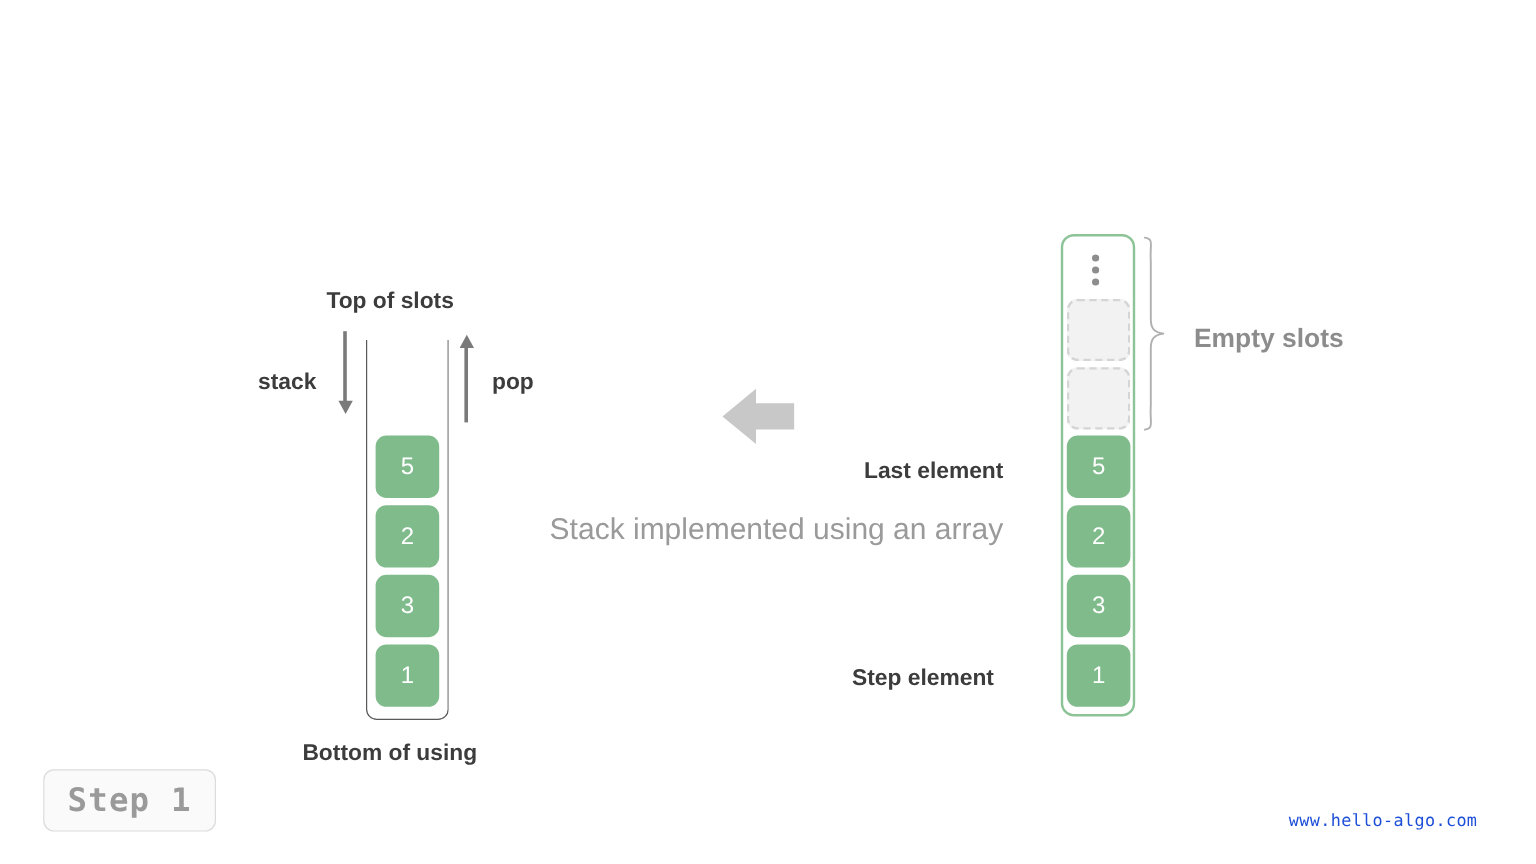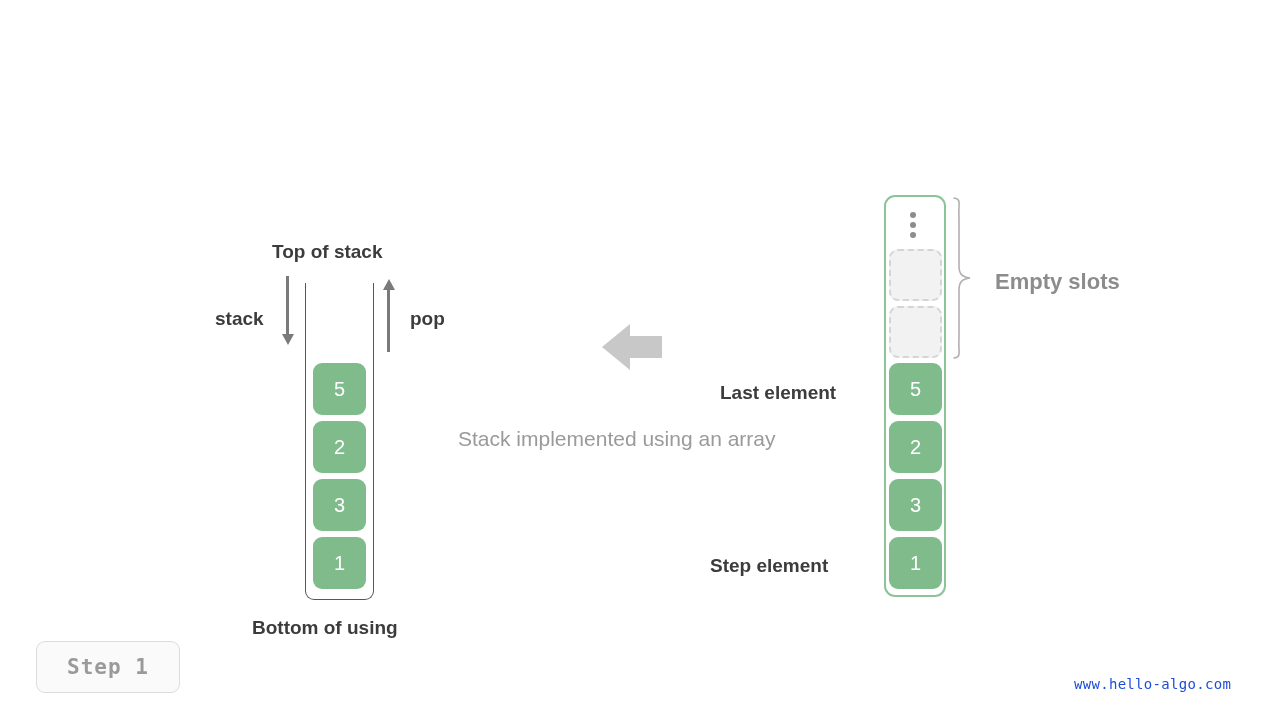--- a/index.html
+++ b/index.html
@@ -33,21 +33,21 @@
     position: absolute;
     color: #8c8c8c;
     font-weight: bold;
     font-size: 22px;
     white-space: nowrap;
   }
   .caption {
     position: absolute;
     color: #9a9a9a;
     font-weight: normal;
-    font-size: 21px;
+    font-size: 25px;
     white-space: nowrap;
   }
 
   
   #stack-container {
     position: absolute;
     left: 305px;
     top: 283px;
     width: 69px;
     height: 317px;
@@ -161,21 +161,21 @@
     height: 52px;
     border: 1.2px solid #dcdcdc;
     border-radius: 9px;
     background: #fafafa;
     display: flex;
     align-items: center;
     justify-content: center;
     color: #9a9a9a;
     font-family: "DejaVu Sans Mono", monospace;
     font-weight: bold;
-    font-size: 21px;
+    font-size: 27px;
     letter-spacing: 1px;
     box-sizing: border-box;
   }
 
   
   #watermark {
     position: absolute;
     left: 1074px;
     top: 676px;
     color: #1d4ed8;
@@ -183,21 +183,21 @@
     font-size: 14px;
     letter-spacing: 0.3px;
     white-space: nowrap;
   }
 </style>
 </head>
 <body>
 
 <div class="stage">
 
-  <div class="lbl-dark" style="left:272px; top:241px;">Top of stack</div>
+  <div class="lbl-dark" style="left:272px; top:241px;">Top of slots</div>
 
   <div class="lbl-dark" style="left:215px; top:308px;">stack</div>
   <div class="arrow-line" style="left:286px; top:276px; height:62px;"></div>
   <div class="arrow-head down" style="left:281.5px; top:334px;"></div>
 
   <div class="lbl-dark" style="left:410px; top:308px;">pop</div>
   <div class="arrow-line" style="left:387px; top:290px; height:62px;"></div>
   <div class="arrow-head up" style="left:382.5px; top:279px;"></div>
 
   <div id="stack-container"></div>

